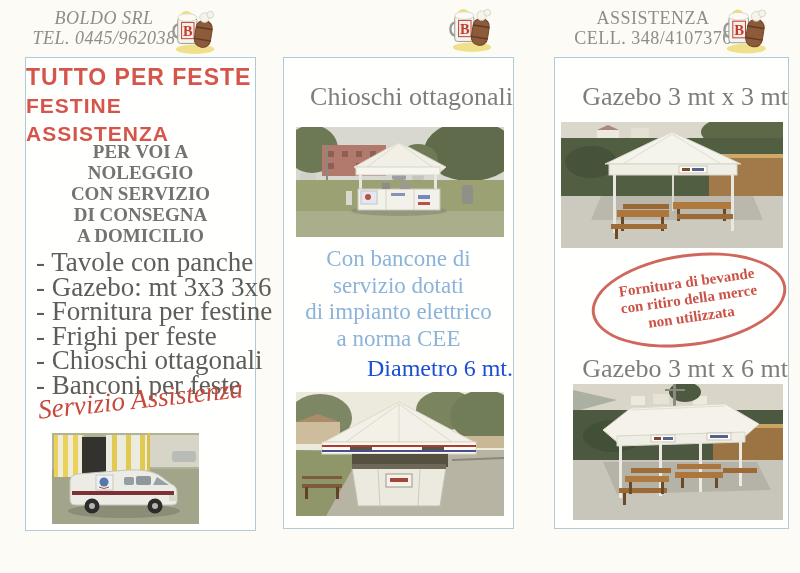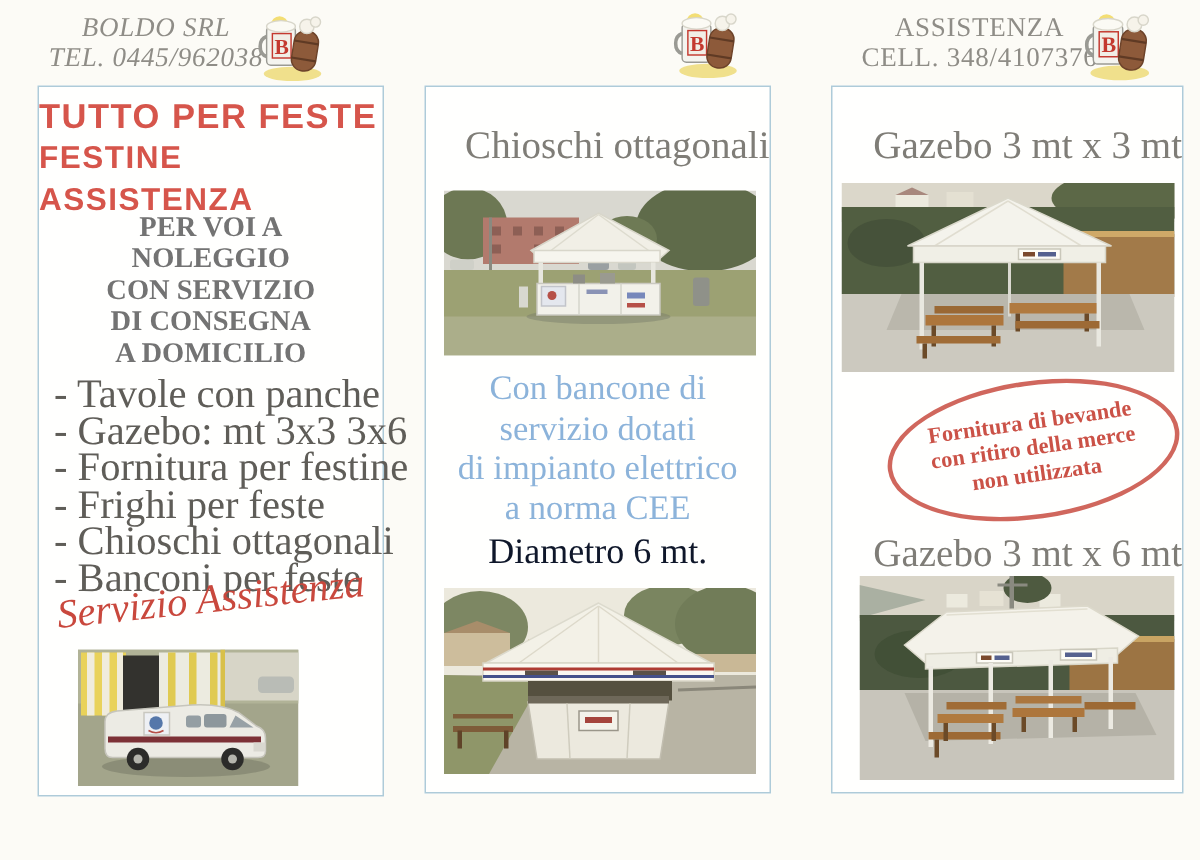--- a/index.html
+++ b/index.html
@@ -10,21 +10,21 @@
   .logo{position:absolute;}
   .panel{position:absolute;background:#fffffe;border:1px solid #aecbd9;}
   .red-title{position:absolute;width:100%;text-align:left;color:#d6554b;
              font-family:"Liberation Sans",sans-serif;font-weight:bold;letter-spacing:1px;}
   .blue-line{width:100%;text-align:center;color:#737373;font-weight:bold;font-size:19px;line-height:21px;}
   .list{position:absolute;left:10px;top:192px;color:#5f5d58;font-size:27px;line-height:24.5px;white-space:nowrap;}
   .service{position:absolute;left:0;top:326px;width:100%;text-align:center;color:#c9483d;
            font-style:italic;font-size:27px;transform:rotate(-6deg);}
   .mid-title{position:absolute;width:100%;text-align:right;color:#7f7d77;font-size:26px;}
   .lblue{width:100%;text-align:center;color:#8cb3da;font-size:23px;line-height:26.5px;}
-  .diam{position:absolute;width:100%;text-align:center;color:#0f172a;font-size:24px;}
+  .diam{position:absolute;width:100%;text-align:right;color:#1d4ed8;font-size:24px;}
   .oval{position:absolute;left:36px;top:196px;width:190px;height:86px;border:3px solid #d0675d;
         border-radius:50%;transform:rotate(-8deg);display:flex;flex-direction:column;
         justify-content:center;}
   .oval div{text-align:center;color:#cb5247;font-weight:bold;font-size:15px;line-height:17.5px;}
   .photo{position:absolute;display:block;}
   svg{display:block;}
 </style>
 </head>
 <body>
 

